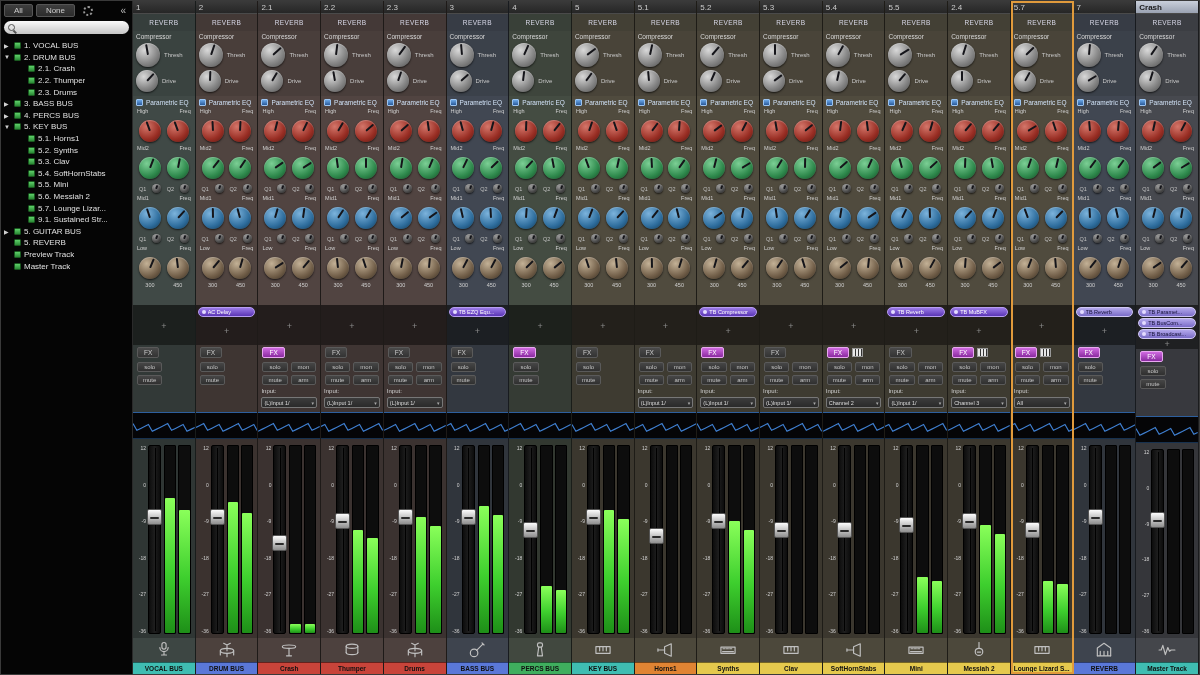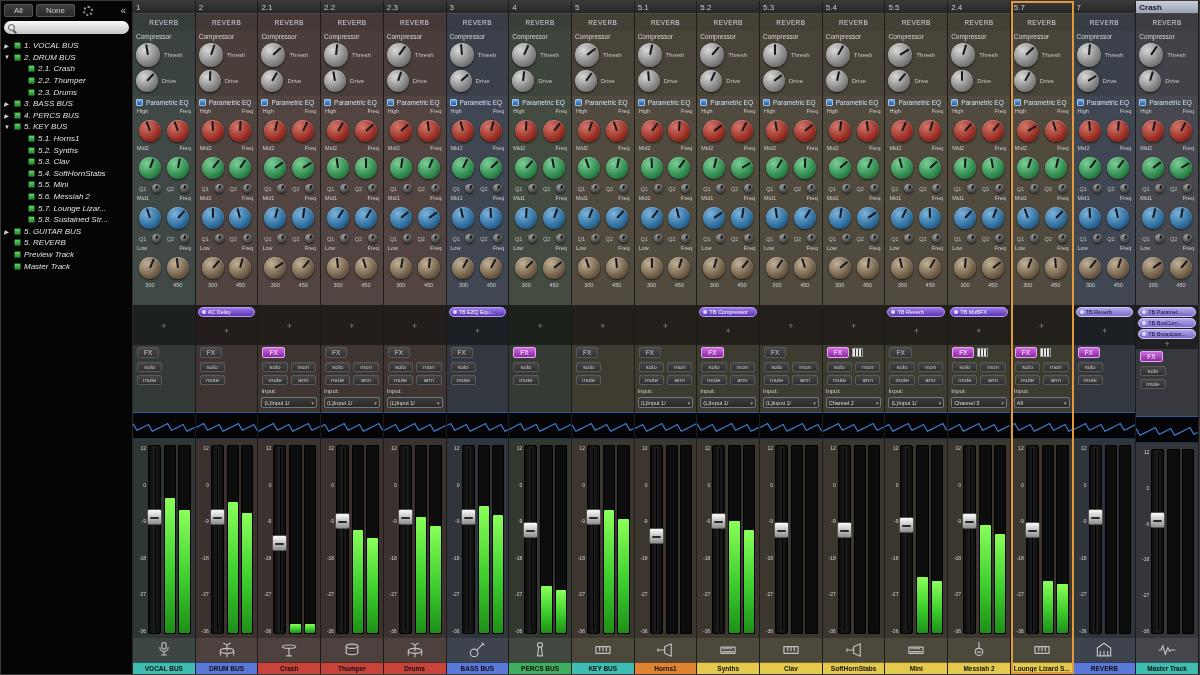--- a/index.html
+++ b/index.html
@@ -15,21 +15,21 @@
   .dock{margin-left:auto;font-size:9px;color:#ccc;background:linear-gradient(#3c3c3c,#292929);border:1px solid #4a4a4a;border-radius:2px;padding:1px 8px;margin-bottom:1px;display:flex;gap:4px;align-items:center;}
   .content{flex:1;display:flex;min-height:0;}
   .sidebar{flex:0 0 132px;background:#050505;border-right:1px solid #2a2a2a;display:flex;flex-direction:column;min-height:0;}
   .sb-toolbar{display:flex;align-items:center;gap:3px;padding:3px 3px 1px;}
   .sb-btn{font-size:8px;color:#ccc;background:linear-gradient(#3e3e3e,#2c2c2c);border:1px solid #555;border-radius:2px;padding:1px 9px;}
   .gear{width:10px;height:10px;border:2px dotted #999;border-radius:50%;margin-left:5px;}
   .collapse{color:#bbb;font-size:10px;margin-left:auto;padding-right:3px;}
   .sb-search{flex:0 0 13px;margin:3px;border-radius:7px;background:linear-gradient(#fafafa,#c6c6c6);display:flex;align-items:center;padding:0 4px;}
   .mag{width:7px;height:7px;border:1.5px solid #555;border-radius:50%;position:relative;display:inline-block;}
   .mag::after{content:"";position:absolute;width:4px;height:1.5px;background:#555;right:-3px;bottom:-2px;transform:rotate(45deg);}
-  .tree{flex:1;overflow:hidden;padding-top:3px;font-style:italic;}
+  .tree{flex:1;overflow:hidden;padding-top:3px;}
   .tree-item{display:flex;align-items:center;gap:3px;height:11.6px;padding-left:3px;color:#e0e0e0;font-size:8px;white-space:nowrap;}
   .tree-item.lvl1{padding-left:17px;}
   .tree-arrow{width:7px;flex:0 0 7px;font-size:6px;color:#d0d0d0;}
   .tree-ic{width:7px;height:7px;flex:0 0 7px;background:linear-gradient(#5fd06a,#2a8a35);border:1px solid #1a5a20;border-radius:1px;}
   .tree-lb{overflow:hidden;text-overflow:ellipsis;}
   .mixer{flex:1;display:flex;min-width:0;background:#000;}
   .strip{flex:1;min-width:0;display:flex;flex-direction:column;border-right:1px solid rgba(0,0,0,.65);position:relative;}
   .strip.selected{outline:2px solid #e09a3c;outline-offset:-2px;z-index:3;}
   .ch-header{flex:0 0 13px;background:linear-gradient(#3a3a3a,#262626);border-bottom:1px solid #4a4a4a;color:#ccc;font-size:8px;display:flex;align-items:center;padding:0 3px;overflow:hidden;}
   .strip.master .ch-header{background:linear-gradient(#c9cfda,#9aa2b2);color:#1a1a1a;font-weight:bold;}
@@ -170,21 +170,21 @@
             <span class="tree-lb">5.6. Messiah 2</span>
           </div>
           <div class="tree-item lvl1">
             <span class="tree-arrow"></span>
             <span class="tree-ic"></span>
             <span class="tree-lb">5.7. Lounge Lizar...</span>
           </div>
           <div class="tree-item lvl1">
             <span class="tree-arrow"></span>
             <span class="tree-ic"></span>
-            <span class="tree-lb">5.8. Sustained Str...</span>
+            <span class="tree-lb">9.1. Sustained Str...</span>
           </div>
           <div class="tree-item">
             <span class="tree-arrow">▶</span>
             <span class="tree-ic"></span>
             <span class="tree-lb">5. GUITAR BUS</span>
           </div>
           <div class="tree-item">
             <span class="tree-arrow"></span>
             <span class="tree-ic"></span>
             <span class="tree-lb">5. REVERB</span>

